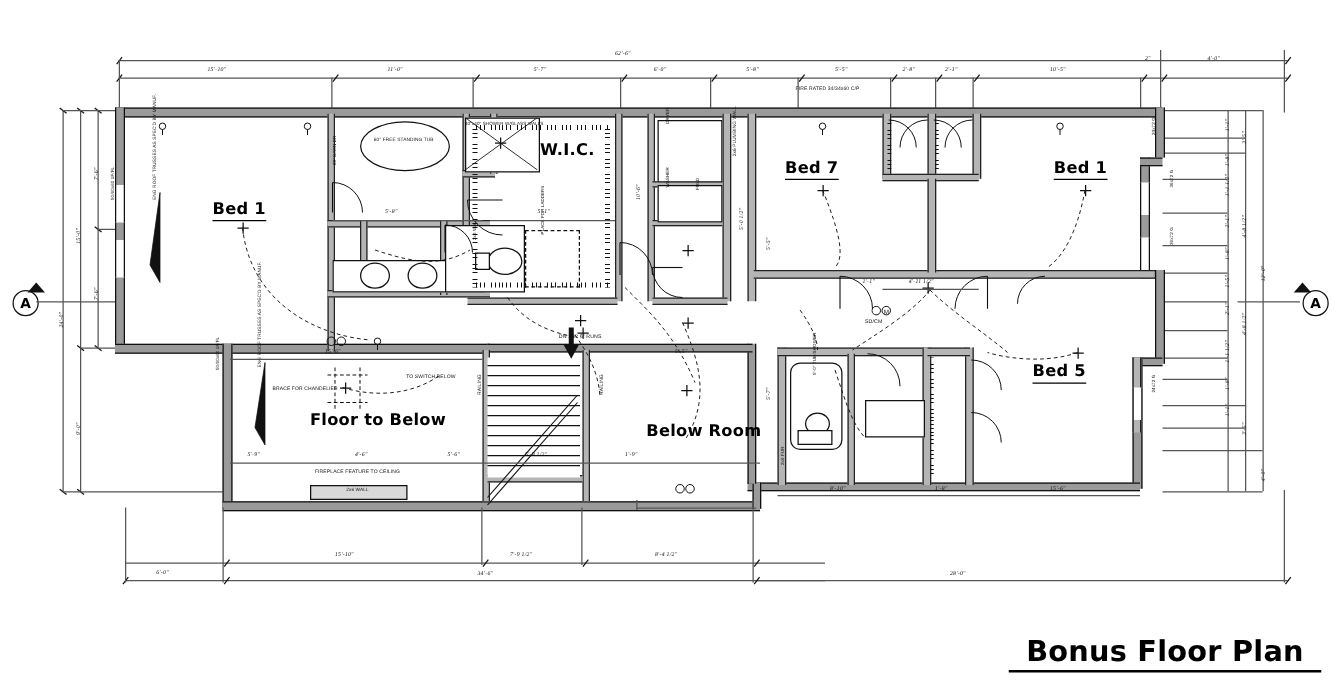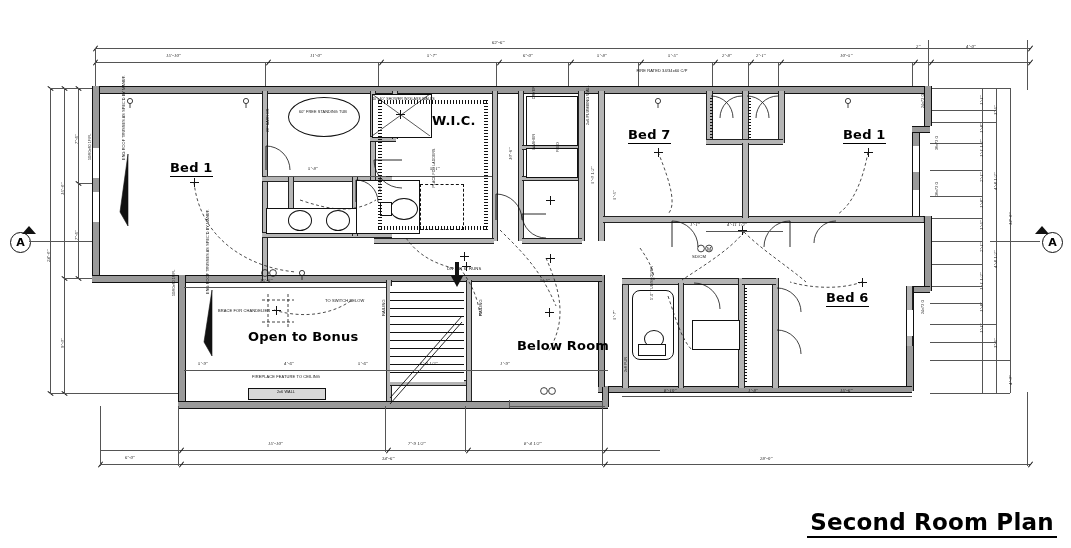--- a/index.html
+++ b/index.html
@@ -272,23 +272,23 @@
 
   <div class="winv" style="left:92px;top:148px;width:6px;height:30px;"></div>
   <div class="winv" style="left:92px;top:192px;width:6px;height:30px;"></div>
   <div class="winv" style="left:912px;top:146px;width:6px;height:26px;"></div>
   <div class="winv" style="left:912px;top:190px;width:6px;height:26px;"></div>
   <div class="winv" style="left:906px;top:310px;width:6px;height:26px;"></div>
 
   <div class="room" style="left:170px;top:160px;">Bed 1</div>
   <div class="room" style="left:628px;top:127px;">Bed 7</div>
   <div class="room" style="left:843px;top:127px;">Bed 1</div>
-  <div class="room" style="left:826px;top:290px;">Bed 6</div>
+  <div class="room" style="left:826px;top:290px;">Bed 5</div>
   <div class="room plain" style="left:432px;top:113px;">W.I.C.</div>
-  <div class="room plain" style="left:248px;top:329px;">Open to Bonus</div>
+  <div class="room plain" style="left:248px;top:329px;">Floor to Below</div>
   <div class="room plain" style="left:517px;top:338px;">Below Room</div>
 
   <div class="oval" style="left:288px;top:97px;width:70px;height:38px;"></div>
   <div class="note c" style="left:293px;top:110px;width:60px;font-size:3.8px;">60" FREE STANDING TUB</div>
 
   <div class="rect" style="left:372px;top:94px;width:58px;height:42px;"></div>
   <div class="note c" style="left:372px;top:97px;width:58px;font-size:3.6px;">40"x40" SHOWER W/GLASS WALLS</div>
   <svg class="abs" style="left:372px;top:94px;width:58px;height:42px;">
     <line x1="0" y1="0" x2="58" y2="42" stroke="#111" stroke-width="0.7"></line>
     <line x1="58" y1="0" x2="0" y2="42" stroke="#111" stroke-width="0.7"></line>
@@ -549,16 +549,16 @@
   <div class="ln-v thin" style="left:100px;top:406px;height:60px;"></div>
   <div class="ln-v thin" style="left:178px;top:406px;height:60px;"></div>
   <div class="ln-v thin" style="left:385px;top:406px;height:46px;"></div>
   <div class="ln-v thin" style="left:465px;top:406px;height:46px;"></div>
   <div class="ln-v thin" style="left:602px;top:400px;height:66px;"></div>
   <div class="ln-v thin" style="left:1027px;top:392px;height:74px;"></div>
   <div class="ln-h thin" style="left:509px;top:406px;width:96px;"></div>
   <div class="ln-v thin" style="left:509px;top:400px;height:8px;"></div>
 
   <div id="title">
-    <span class="t1">Second Room Plan</span>
+    <span class="t1">Bonus Floor Plan</span>
   </div>
 
 </div>
 
 </body></html>

